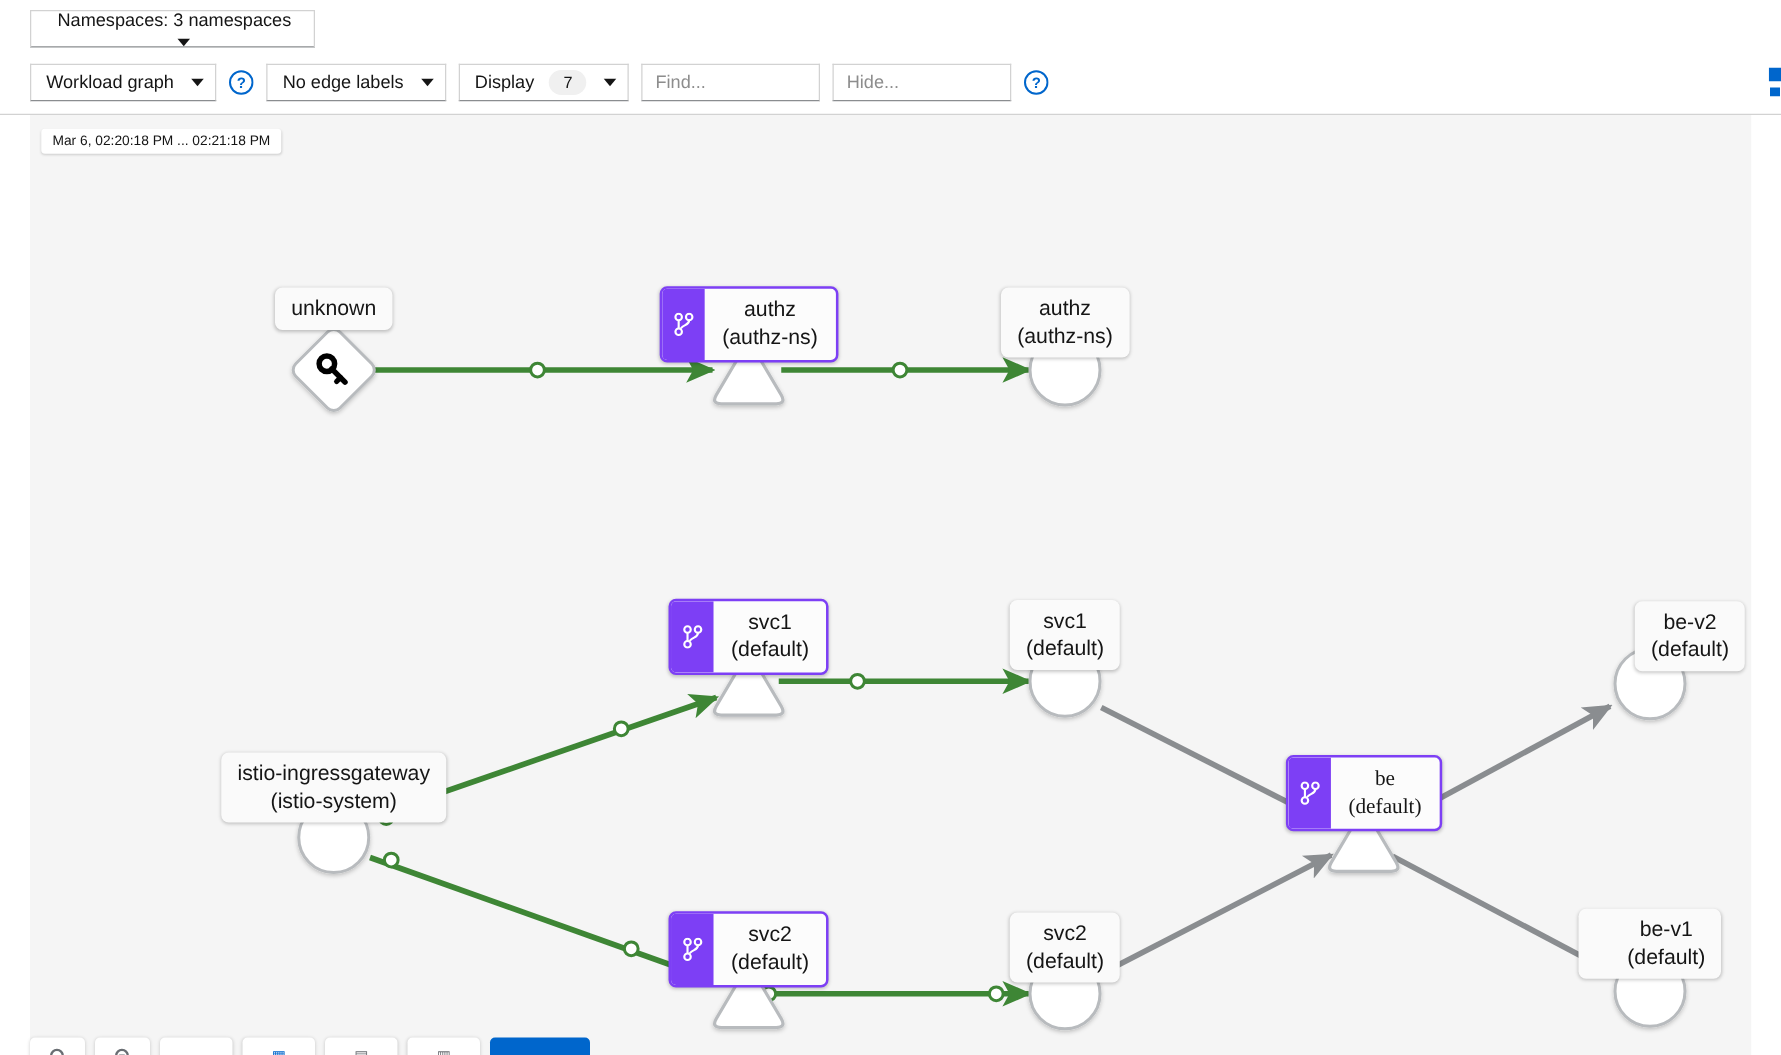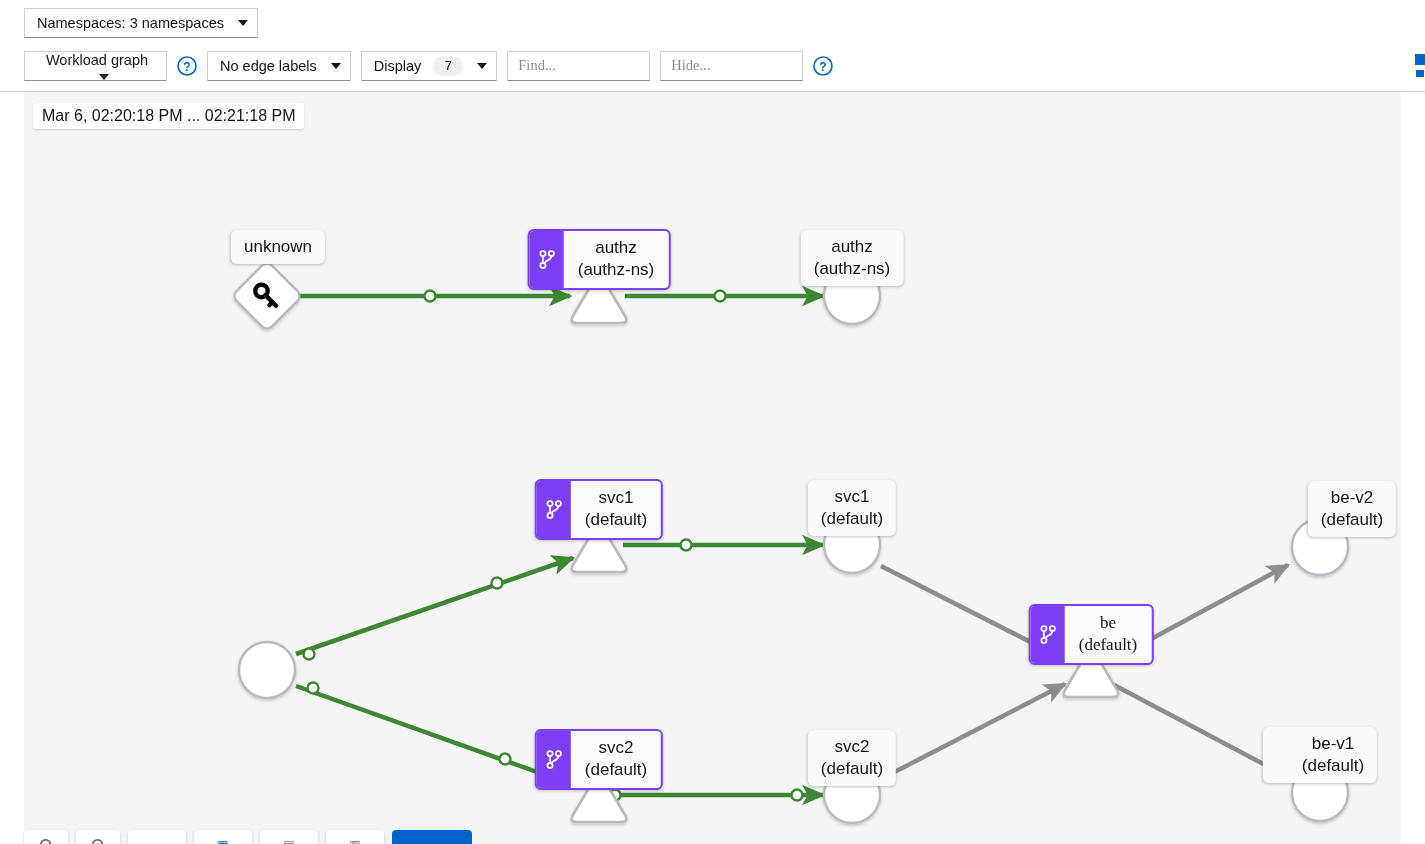--- a/index.html
+++ b/index.html
@@ -41,22 +41,22 @@
     white-space: nowrap;
   }
   .select-box .caret {
     margin-left: 14px;
     width: 0; height: 0;
     border-left: 5px solid transparent;
     border-right: 5px solid transparent;
     border-top: 6px solid #151515;
     flex: 0 0 auto;
   }
-  #ns-select { min-width: 228px; }
-  #graph-type-select { min-width: 143px; flex-direction: column; }
+  #ns-select { min-width: 228px; flex-direction: column; }
+  #graph-type-select { min-width: 143px; }
   #edge-labels-select { min-width: 135px; }
   #display-select { min-width: 135px; }
 
   .count-pill {
     display: inline-flex;
     align-items: center;
     justify-content: center;
     min-width: 30px;
     height: 20px;
     border-radius: 10px;
@@ -67,21 +67,21 @@
     padding: 0 8px;
   }
 
   .text-input {
     height: 30px;
     width: 143px;
     border: 1px solid #d2d2d2;
     border-bottom: 1px solid #8a8d90;
     background: #fff;
     font-size: 14.5px;
-    font-family: Liberation Serif, serif;
+    font-family: Liberation Sans, sans-serif;
     color: #151515;
     padding: 0 10px;
     outline: none;
   }
   .text-input::placeholder { color: #8d8d8d; }
 
   .help-icon {
     width: 20px; height: 20px;
     flex: 0 0 auto;
     cursor: pointer;
@@ -113,21 +113,21 @@
     overflow: hidden;
   }
   #graph-svg { position: absolute; left: 0; top: 0; }
 
   .time-range {
     position: absolute;
     left: 9px; top: 11px;
     background: #fff;
     border-radius: 3px;
     padding: 4px 9px;
-    font-size: 16px;
+    font-size: 11px;
     color: #151515;
     box-shadow: 0 1px 2px rgba(0,0,0,.16);
     white-space: nowrap;
   }
 
   
   .node-label {
     position: absolute;
     background: #fafafa;
     border-radius: 6px;
@@ -347,39 +347,41 @@
     </g>
 
     <g filter="url(#nodeshadow)">
       <circle cx="1296" cy="455" r="28" fill="#fff" stroke="#b8bbbe" stroke-width="2.4"></circle>
     </g>
     <g filter="url(#nodeshadow)">
       <circle cx="1296" cy="701" r="28" fill="#fff" stroke="#b8bbbe" stroke-width="2.4"></circle>
     </g>
   </svg>
 
-  <div class="node-label" style="left:254px; top:138px;">unknown</div>
+  <div class="node-label" style="left:243px; top:138px;">unknown</div>
 
   <div class="node-label badged" style="left:575px; top:137px;">
     <span class="badge">
       <svg width="17" height="19" viewBox="0 0 17 19">
         <circle cx="4.2" cy="3.6" r="2.6" fill="none" stroke="#fff" stroke-width="1.7"></circle>
         <circle cx="12.6" cy="3.6" r="2.6" fill="none" stroke="#fff" stroke-width="1.7"></circle>
         <circle cx="4.2" cy="15.4" r="2.6" fill="none" stroke="#fff" stroke-width="1.7"></circle>
         <path d="M4.2,6.2 L4.2,12.8" stroke="#fff" stroke-width="1.7" fill="none"></path>
         <path d="M12.6,6.2 C12.6,10 8.6,9.6 6.3,12.3" stroke="#fff" stroke-width="1.7" fill="none" stroke-linecap="round"></path>
       </svg>
     </span>
     <span class="txt">authz
 (authz-ns)</span>
   </div>
 
   <div class="node-label" style="left:828px; top:138px;">authz
 (authz-ns)</div>
 
+  <div class="node-label" style="left:243px; top:510px;">istio-ingressgateway
+(istio-system)</div>
 
   <div class="node-label badged" style="left:575px; top:387px;">
     <span class="badge">
       <svg width="17" height="19" viewBox="0 0 17 19">
         <circle cx="4.2" cy="3.6" r="2.6" fill="none" stroke="#fff" stroke-width="1.7"></circle>
         <circle cx="12.6" cy="3.6" r="2.6" fill="none" stroke="#fff" stroke-width="1.7"></circle>
         <circle cx="4.2" cy="15.4" r="2.6" fill="none" stroke="#fff" stroke-width="1.7"></circle>
         <path d="M4.2,6.2 L4.2,12.8" stroke="#fff" stroke-width="1.7" fill="none"></path>
         <path d="M12.6,6.2 C12.6,10 8.6,9.6 6.3,12.3" stroke="#fff" stroke-width="1.7" fill="none" stroke-linecap="round"></path>
       </svg>

